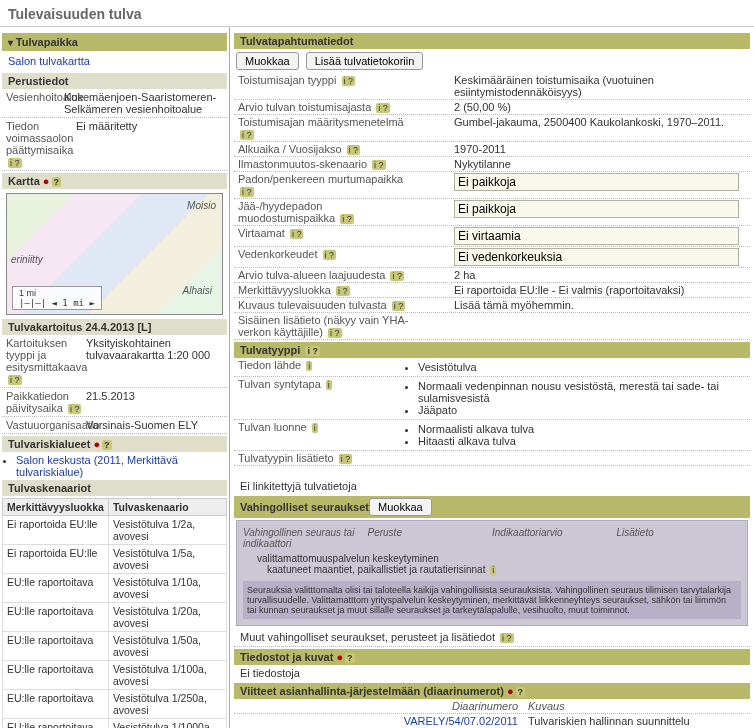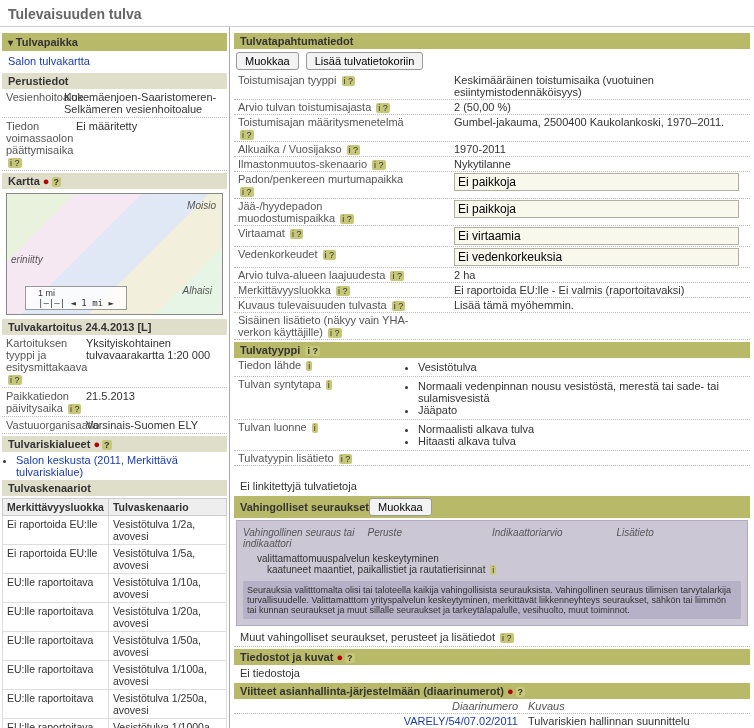--- a/index.html
+++ b/index.html
@@ -86,24 +86,24 @@
     overflow: hidden;
   }
   .mapbox .place {
     position: absolute;
     font-size: 10px;
     color: #555;
     font-style: italic;
   }
   .mapbox .scale {
     position: absolute;
-    left: 18px; bottom: 4px;
+    left: 5px; bottom: 4px;
     background: rgba(255,255,255,0.8);
     border: 1px solid #999;
-    padding: 1px 12px;
+    padding: 1px 6px;
     font-size: 9px;
   }
   .mapbox .scale .btns {font-family:monospace;}
   .table {
     width: 100%;
     border-collapse: collapse;
     font-size: 10.5px;
     margin-top: 2px;
   }
   .table th {

